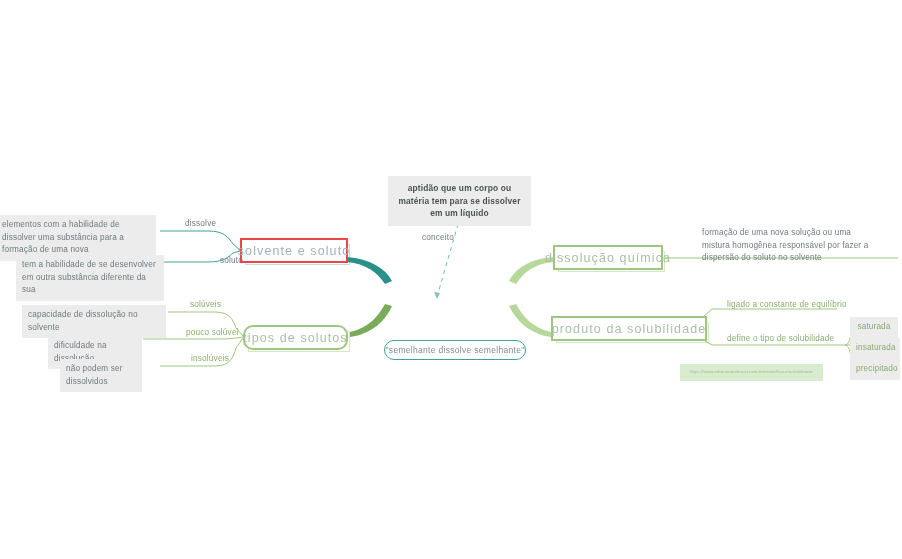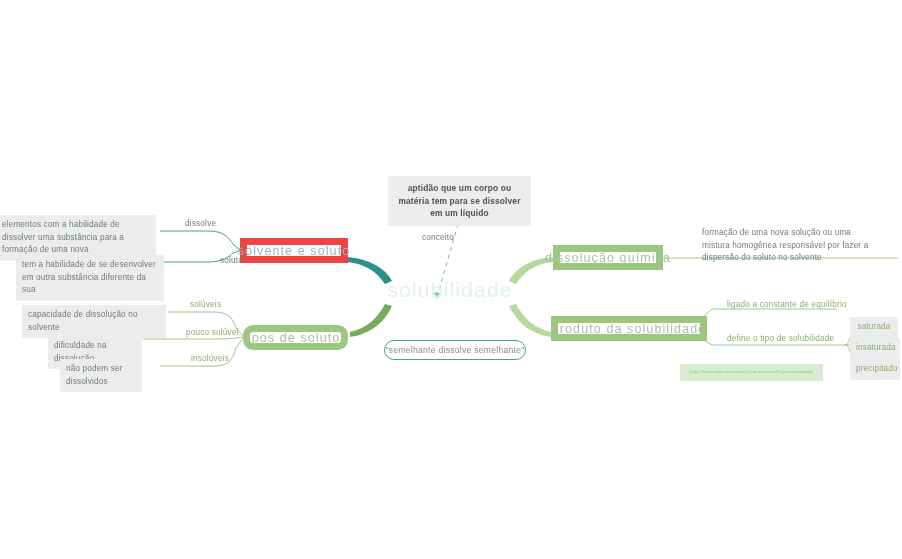--- a/index.html
+++ b/index.html
@@ -14,21 +14,21 @@
   
   .hub{
     position:absolute;left:360px;top:278px;width:180px;
     text-align:center;font-size:21px;letter-spacing:1.2px;
     color:#dff0ef;font-weight:400;white-space:nowrap;
   }
 
   
   .branch{
     position:absolute;box-sizing:border-box;
-    border:7px solid #ef4444;background:#ffffff;
+    border:2px solid #ef4444;background:#ffffff;
     font-size:12.5px;letter-spacing:1.1px;color:#9fb3b8;
     display:flex;align-items:center;justify-content:center;
     white-space:nowrap;
   }
   .branch.green{border-color:#9dc77f;color:#a9bfa2;}
   .branch::after{
     content:"";position:absolute;left:3px;top:4px;right:-4px;bottom:-4px;
     border:1px solid #bfe0de;z-index:-1;
   }
   .branch.green::after{border-color:#d5e9c6;}
@@ -98,21 +98,20 @@
     <path d="M663,258 L898,258" stroke="#9dc77f" stroke-width="1" fill="none"></path>
 
     <path d="M687,329 C698,329 700,322 705,315 L712,309 L837,309" stroke="#9dc77f" stroke-width="1" fill="none"></path>
     <path d="M687,330 C698,330 700,335 705,341 L712,345 L845,345" stroke="#9dc77f" stroke-width="1" fill="none"></path>
 
     <path d="M845,345 C849,345 850,338 852,331 L856,324" stroke="#9dc77f" stroke-width="1" fill="none"></path>
     <path d="M845,345 L856,345" stroke="#9dc77f" stroke-width="1" fill="none"></path>
     <path d="M845,345 C849,345 850,352 852,359 L856,366" stroke="#9dc77f" stroke-width="1" fill="none"></path>
   </svg>
 
-  <div class="hub">solubilidade</div>
 
   <div class="leaf concept" style="left:388px;top:176px;width:143px;">aptidão que um corpo ou matéria tem para se dissolver em um líquido</div>
   <div class="sublabel c" style="left:398px;top:233px;width:80px;">conceito</div>
 
   <div class="pill" style="left:384px;top:340px;width:142px;height:20px;">"semelhante dissolve semelhante"</div>
 
   <div class="branch" style="left:240px;top:238px;width:108px;height:25px;">solvente e soluto</div>
   <div class="sublabel" style="left:185px;top:219px;">dissolve</div>
   <div class="sublabel" style="left:190px;top:256px;margin-left:30px;">soluto</div>
   <div class="leaf" style="left:-4px;top:215px;width:160px;">elementos com a habilidade de dissolver uma substância para a formação de uma nova</div>

